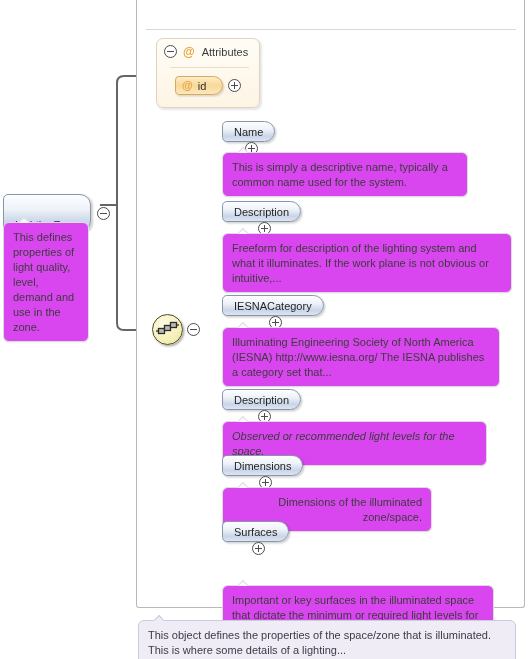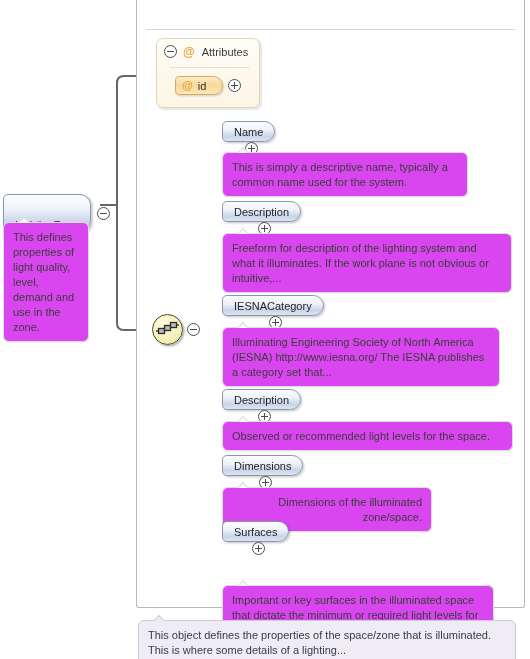--- a/index.html
+++ b/index.html
@@ -406,21 +406,21 @@
     <div class="tail"></div>
     <span>Illuminating Engineering Society of North America (IESNA) http://www.iesna.org/ The IESNA publishes a category set that...</span>
   </div>
 
   <div class="elem-row" style="left:222px; top:389px;">
     <div class="elem-pill">
       <span class="elem-label">Description</span>
     </div>
     <div class="expander plus"></div>
   </div>
-  <div class="bubble" style="left:222px; top:421px; width:291px;">
+  <div class="bubble" style="left:222px; top:421px; width:265px;font-style:italic;">
     <div class="tail"></div>
     <span>Observed or recommended light levels for the space.</span>
   </div>
 
   <div class="elem-row" style="left:222px; top:455px;">
     <div class="elem-pill">
       <span class="elem-label">Dimensions</span>
     </div>
     <div class="expander plus"></div>
   </div>

